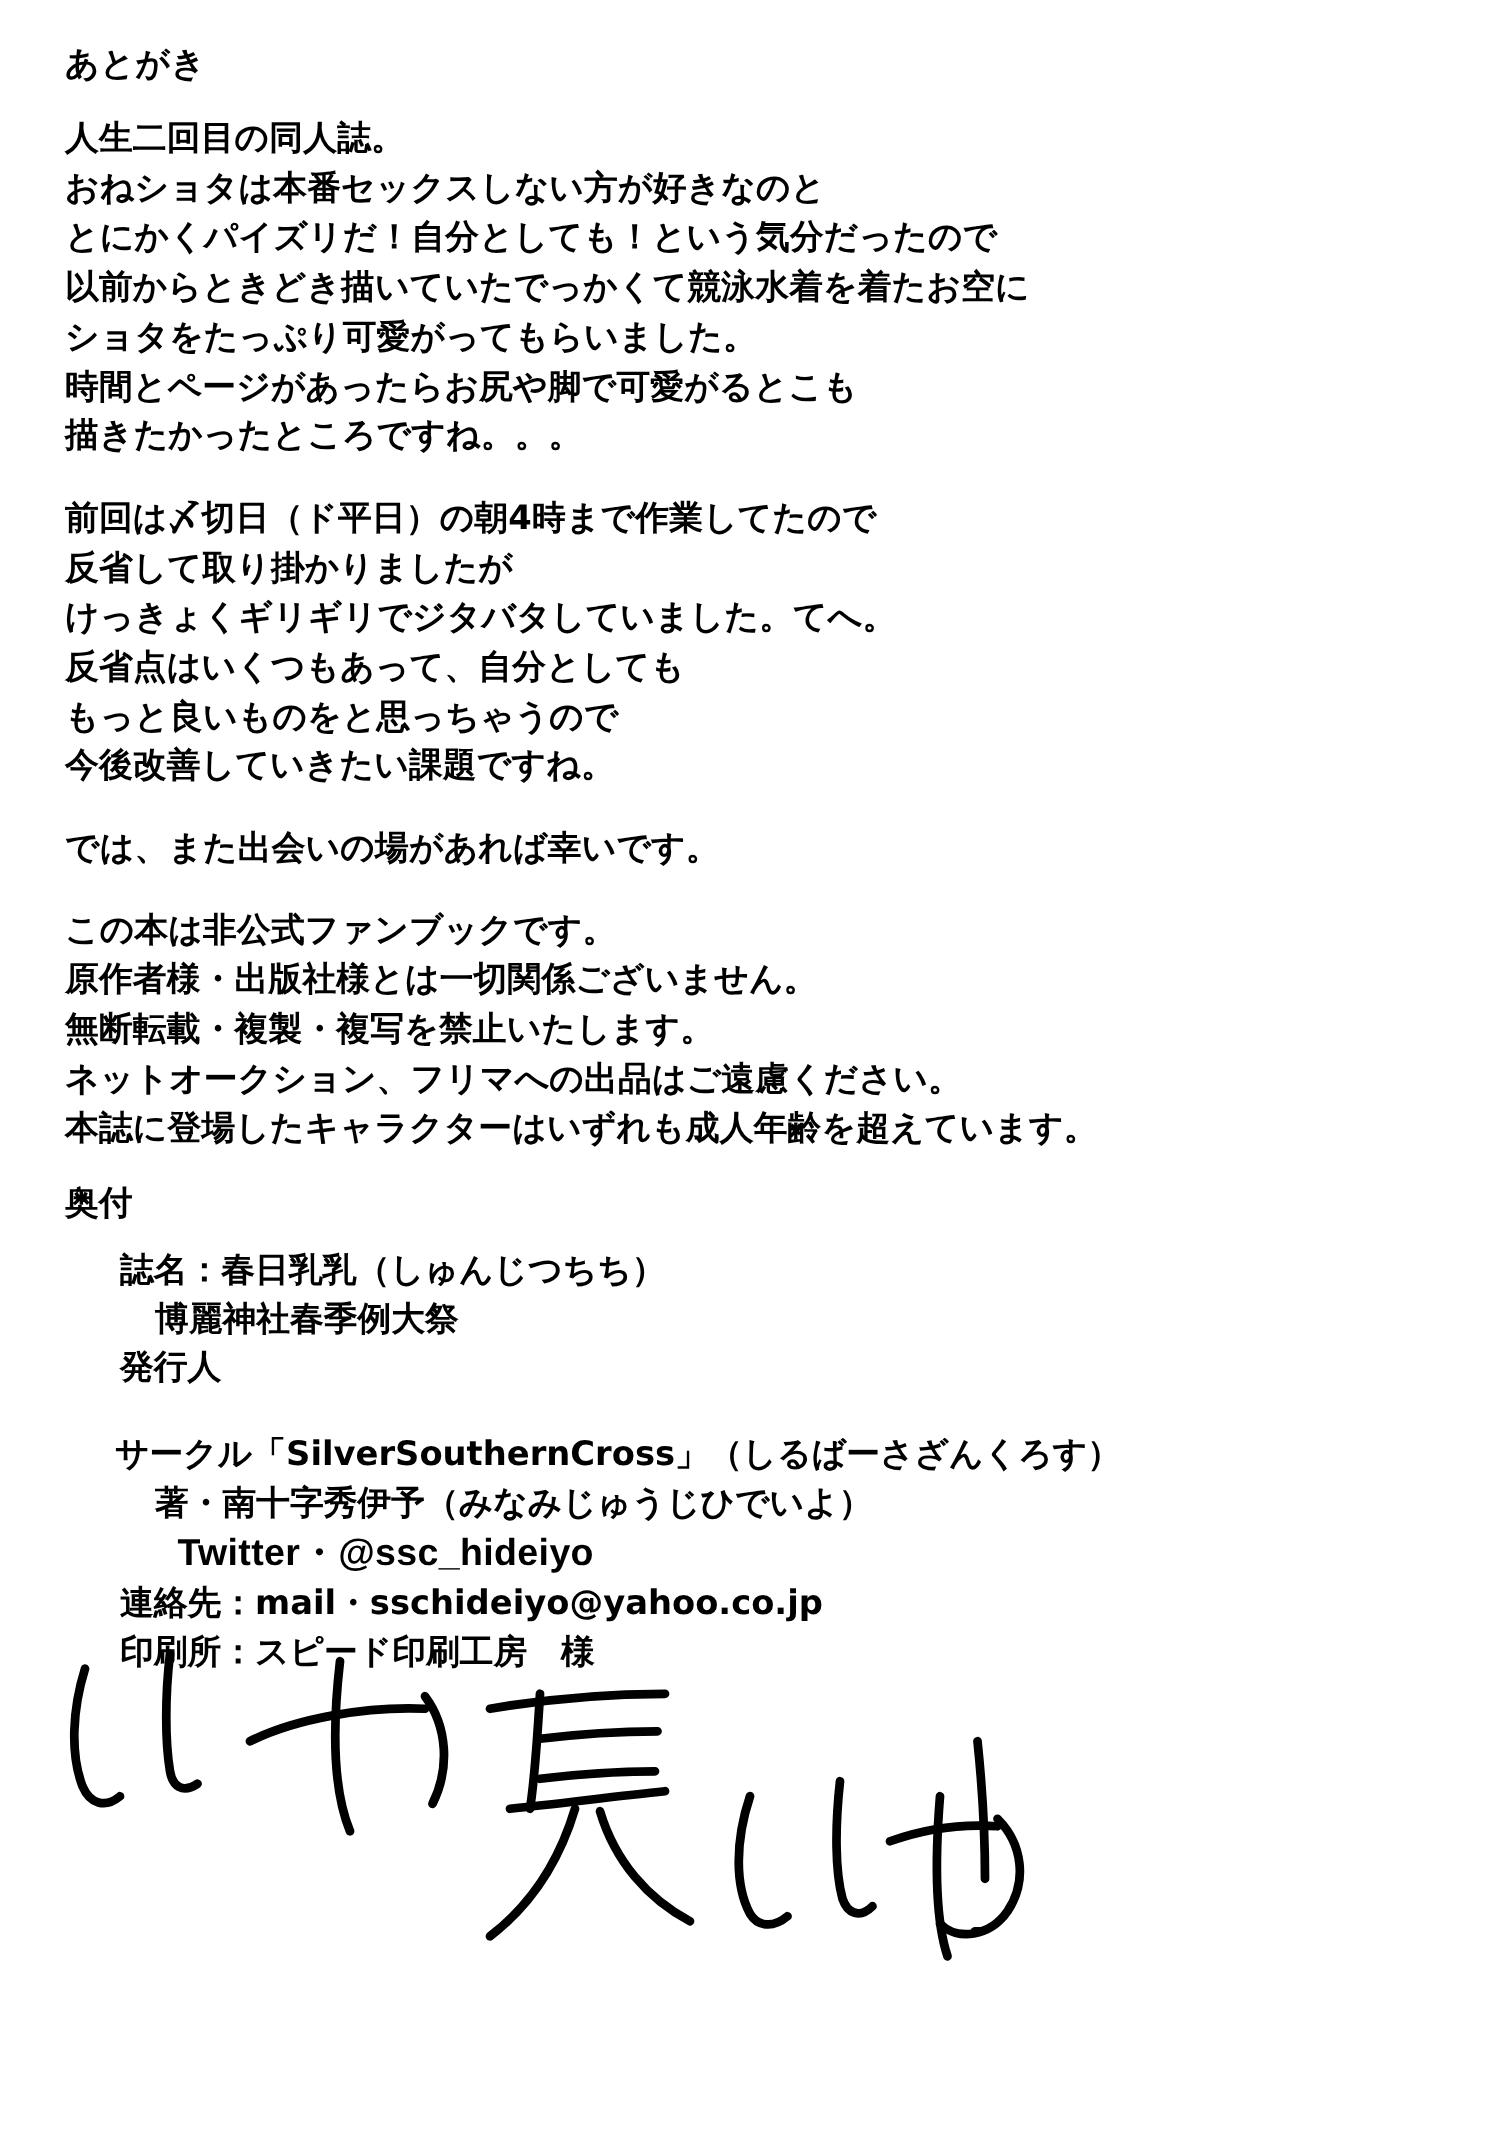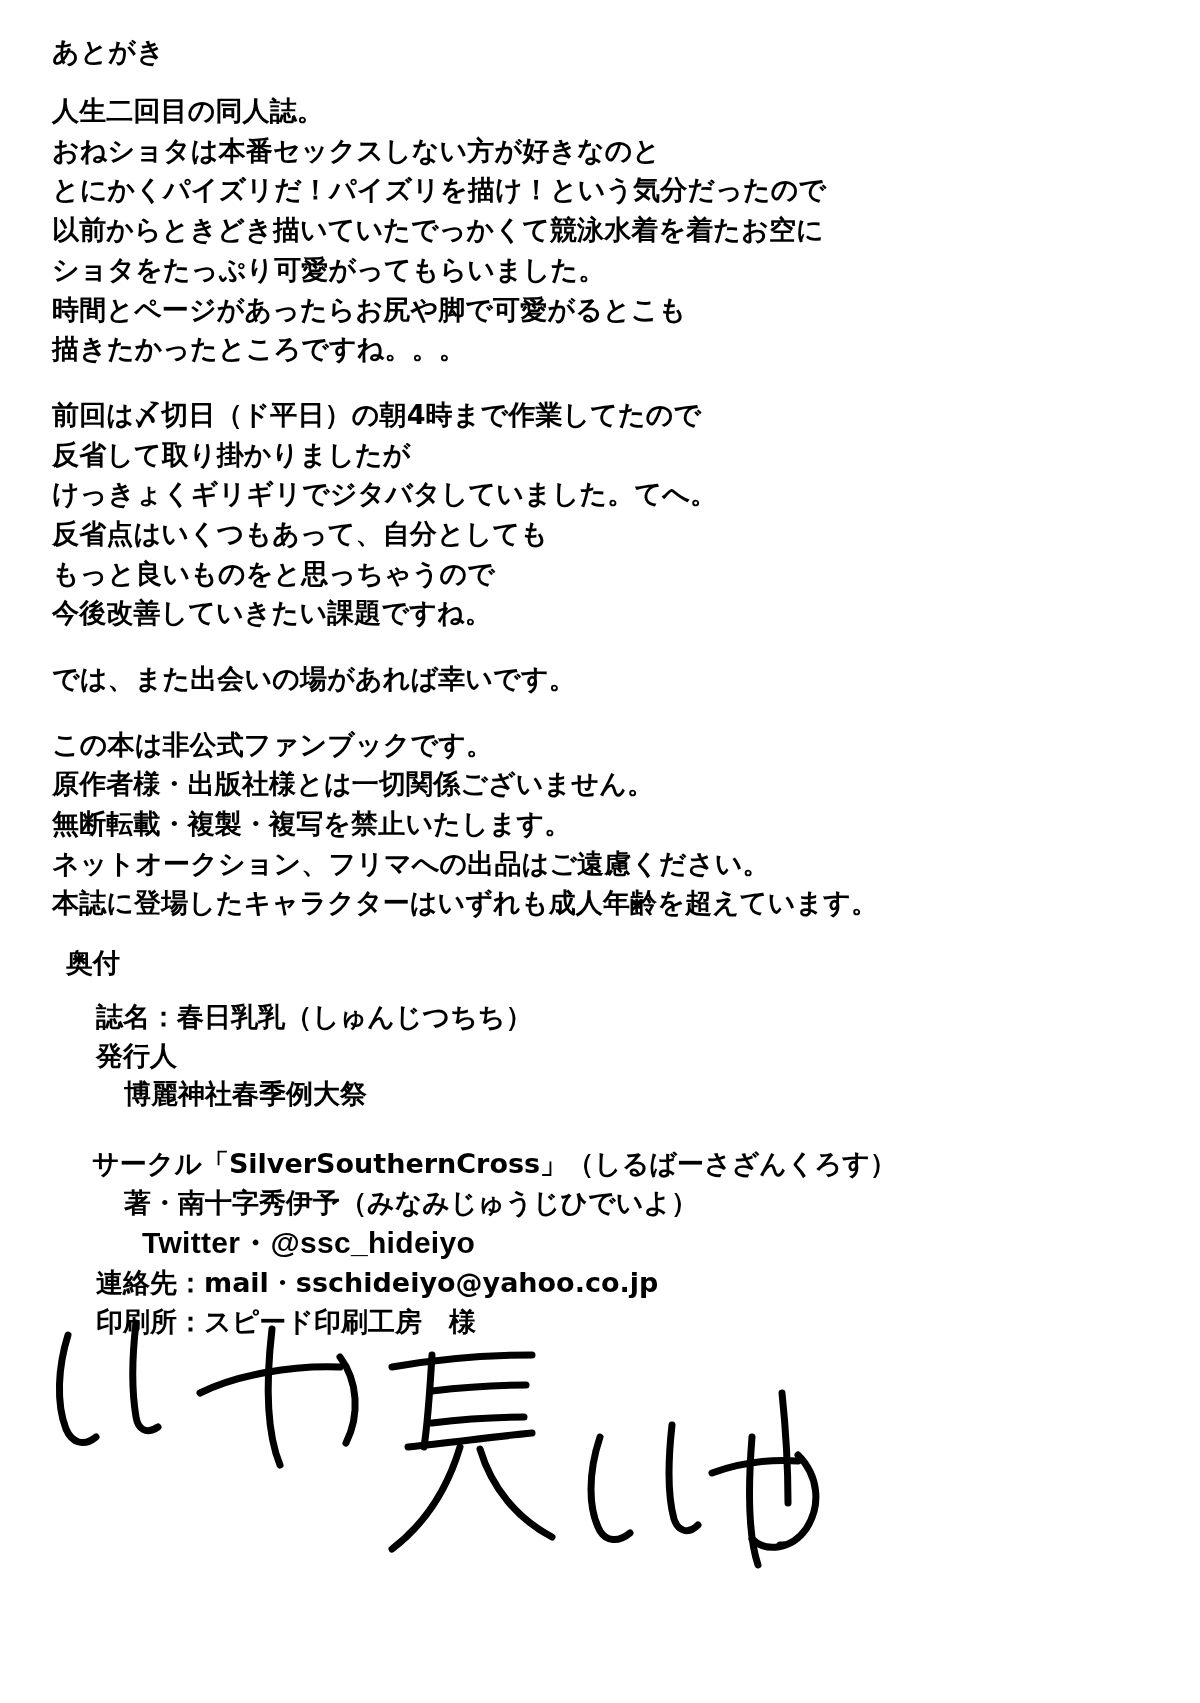--- a/index.html
+++ b/index.html
@@ -44,21 +44,21 @@
     letter-spacing: 0.005em;
     margin: 0 0 26px 0;
     white-space: pre-wrap;
   }
   .para.tight { margin-bottom: 22px; }
 
   .colophon-heading {
     font-weight: bold;
     font-size: 27px;
     line-height: 1.3;
-    margin: 14px 0 18px 14px;
+    margin: 14px 0 18px 0;
   }
 
   .colophon {
     font-weight: bold;
     font-size: 27px;
     line-height: 1.42;
     margin: 0;
   }
   .c-line { white-space: pre; padding-left: 44px; }
   .mono {
@@ -83,21 +83,21 @@
 </head>
 <body>
 
 <div class="page">
   <div class="content">
 
     <h1 class="heading">あとがき</h1>
 
     <p class="para">人生二回目の同人誌。
 おねショタは本番セックスしない方が好きなのと
-とにかくパイズリだ！パイズリを描け！という気分だったので
+とにかくパイズリだ！自分としても！という気分だったので
 以前からときどき描いていたでっかくて競泳水着を着たお空に
 ショタをたっぷり可愛がってもらいました。
 時間とページがあったらお尻や脚で可愛がるとこも
 描きたかったところですね。。。</p>
     <p class="para">前回は〆切日（ド平日）の朝4時まで作業してたので
 反省して取り掛かりましたが
 けっきょくギリギリでジタバタしていました。てへ。
 反省点はいくつもあって、自分としても
 もっと良いものをと思っちゃうので
 今後改善していきたい課題ですね。</p>
@@ -105,22 +105,22 @@
     <p class="para tight">この本は非公式ファンブックです。
 原作者様・出版社様とは一切関係ございません。
 無断転載・複製・複写を禁止いたします。
 ネットオークション、フリマへの出品はご遠慮ください。
 本誌に登場したキャラクターはいずれも成人年齢を超えています。</p>
 
     <h2 class="colophon-heading">奥付</h2>
 
     <div class="colophon">
       <div class="c-line">誌名：春日乳乳（しゅんじつちち）</div>
+      <div class="c-line indent2">博麗神社春季例大祭</div>
       <div class="c-line">発行人</div>
-      <div class="c-line indent2">博麗神社春季例大祭</div>
       <div class="c-line indent1">サークル「SilverSouthernCross」（しるばーさざんくろす）</div>
       <div class="c-line indent2">著・南十字秀伊予（みなみじゅうじひでいよ）</div>
       <div class="c-line indent3 mono">Twitter・@ssc_hideiyo</div>
       <div class="c-line">連絡先：mail・sschideiyo@yahoo.co.jp</div>
       <div class="c-line">印刷所：スピード印刷工房　様</div>
     </div>
 
   </div>
 
   <div class="signature" title="いや長いわ！">

